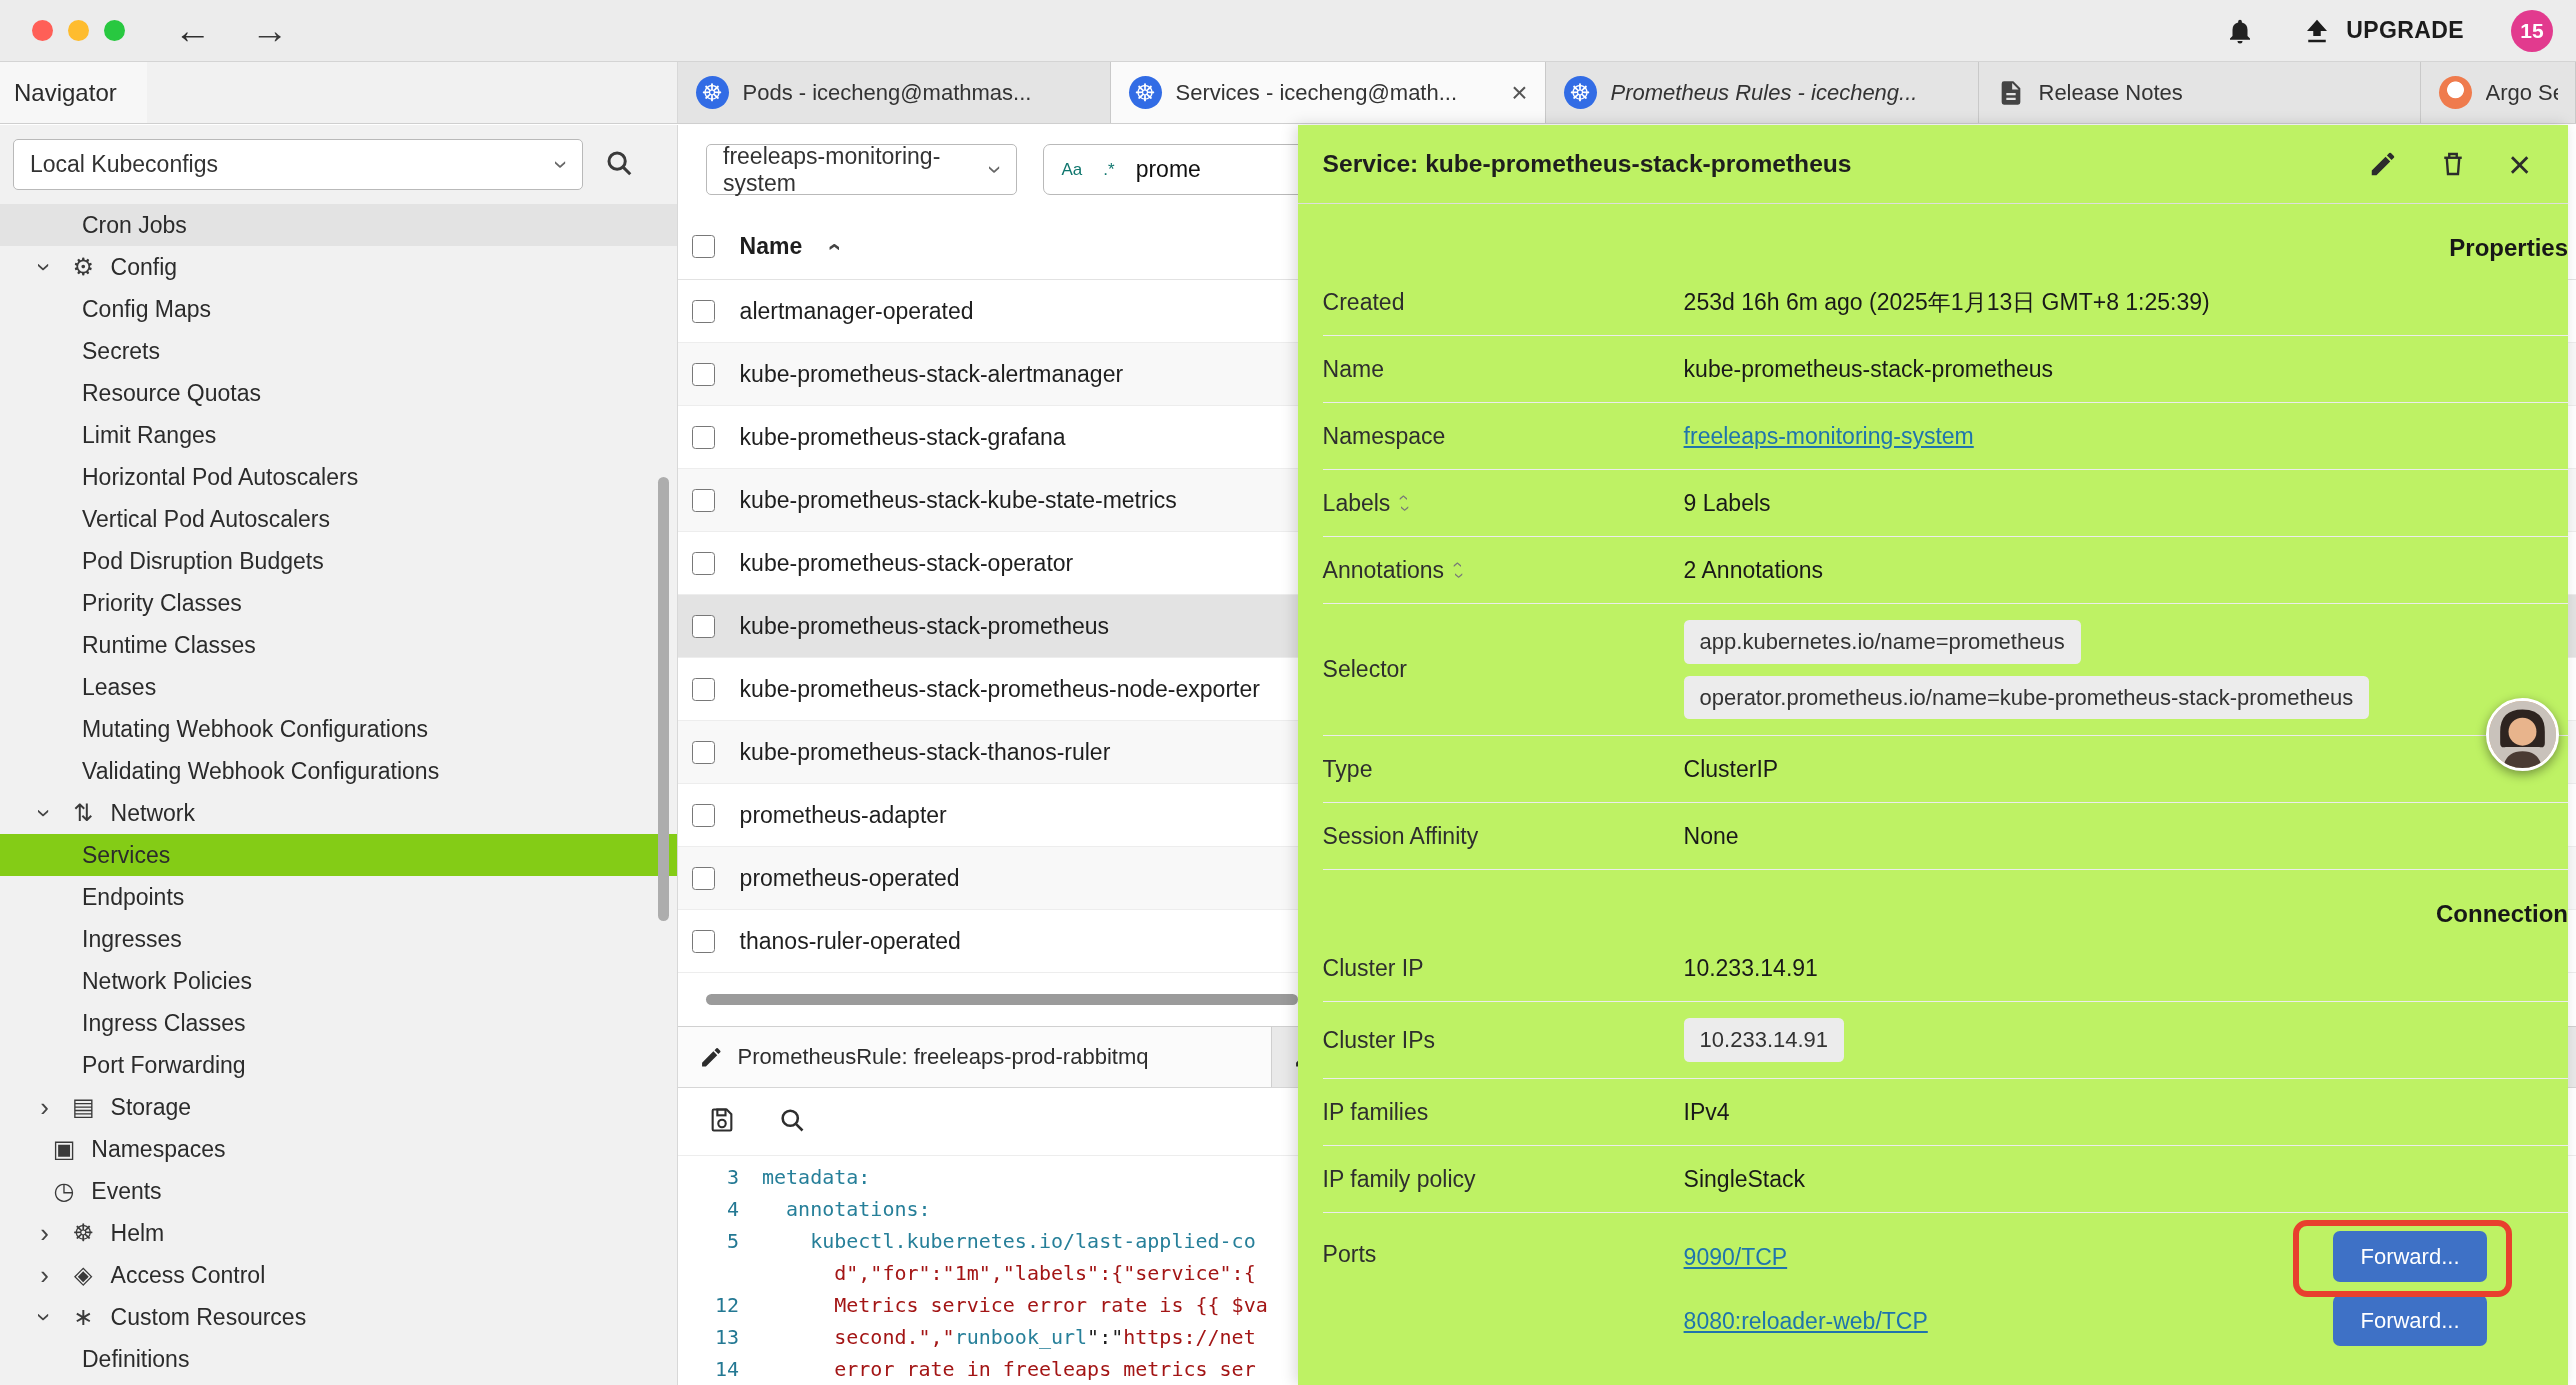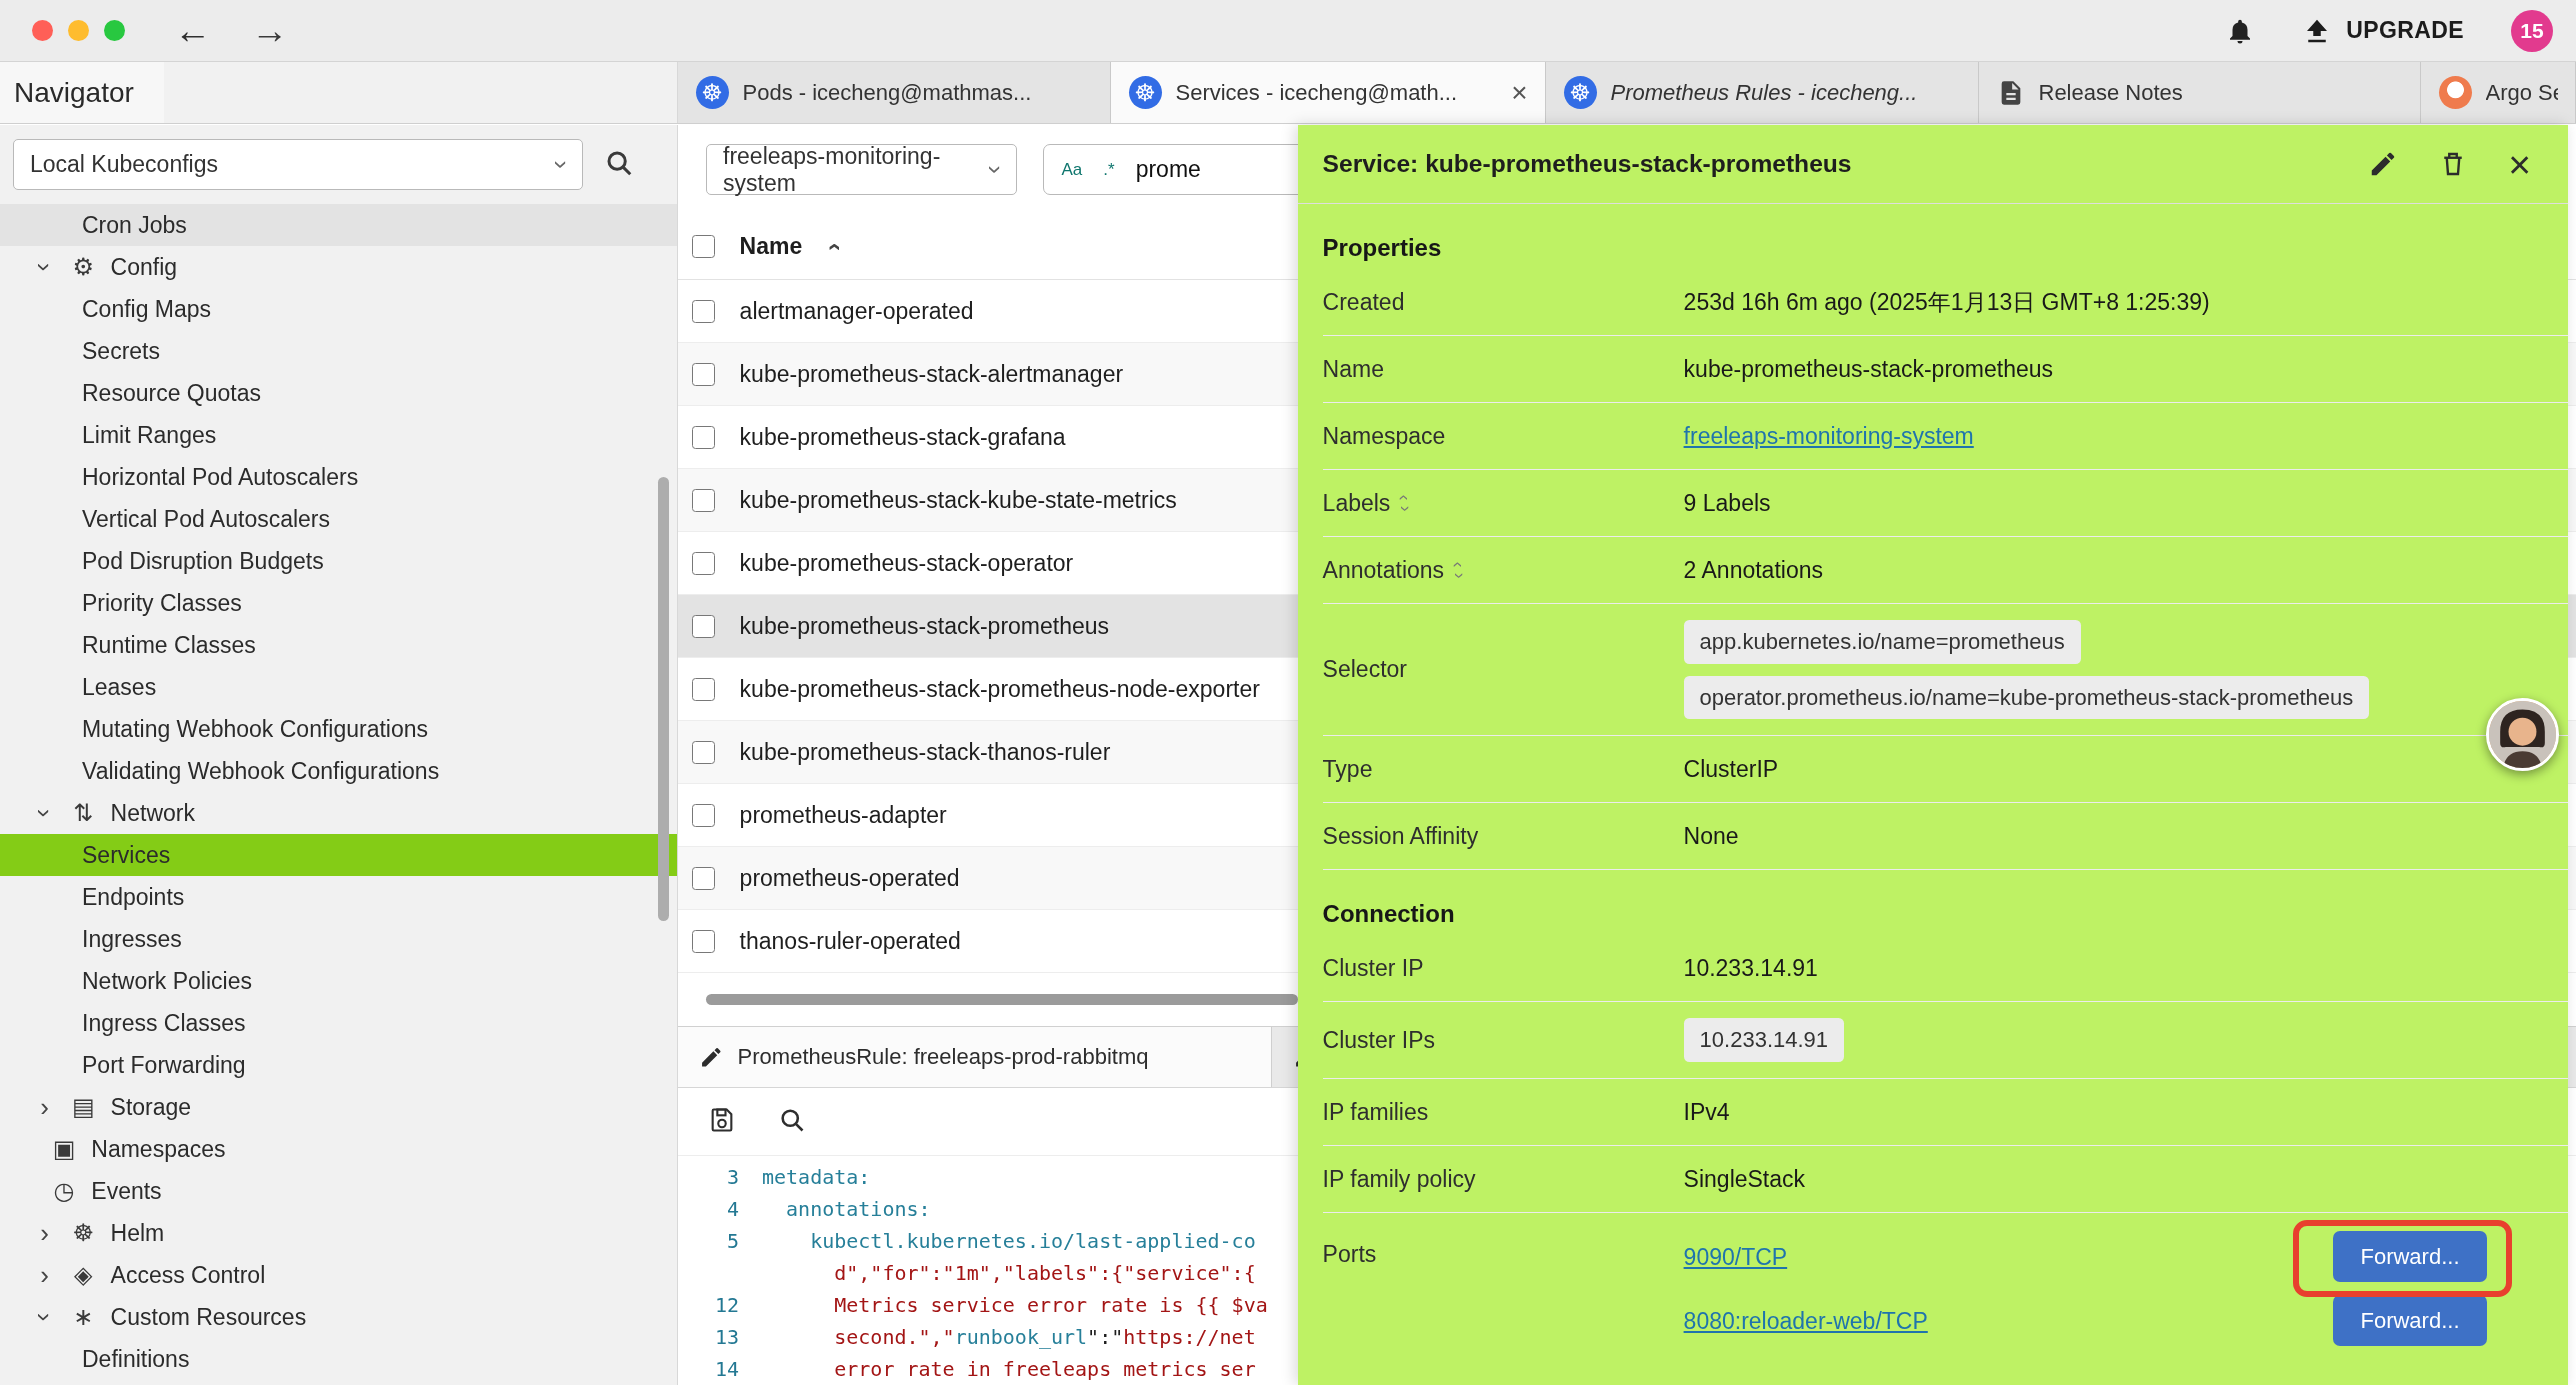--- a/index.html
+++ b/index.html
@@ -16,21 +16,21 @@
   .navarrow.fwd{margin-left:40px;color:#3a3a3a}
   .tb-right{margin-left:auto;display:flex;align-items:center;gap:47px;margin-right:23px;}
   .bell svg{display:block}
   .upgrade{display:flex;align-items:center;gap:14px;font-size:23px;font-weight:600;letter-spacing:0.4px;color:#1c1c1c;}
   .pinkbadge{width:42px;height:42px;border-radius:50%;background:#e23a8e;color:#fff;font-size:21px;font-weight:700;
              display:flex;align-items:center;justify-content:center;}
 
   
   .tabbar{height:62px;background:#e4e4e4;border-bottom:0.9px solid #cfcfcf;display:flex;box-sizing:border-box;}
   .nav-panel-head{width:678px;flex:none;background:#f1f1f1;border-right:0.9px solid #d8d8d8;display:flex;align-items:stretch;box-sizing:border-box;}
-  .nav-chip{display:flex;align-items:center;padding:0 30px 0 14px;background:#f7f7f7;font-size:28px;color:#2a2a2a;}
+  .nav-chip{display:flex;align-items:center;padding:0 30px 0 14px;background:#f7f7f7;font-size:24px;color:#2a2a2a;}
   .tabs{flex:1;display:flex;min-width:0;}
   .tab{display:flex;align-items:center;gap:14px;padding:0 17.5px;border-right:0.9px solid #c9c9c9;font-size:22px;color:#333;
        box-sizing:border-box;overflow:hidden;white-space:nowrap;flex:none;}
   .tab.active{background:#fafafa;}
   .tab.italic .tlabel{font-style:italic;}
   .tlabel{overflow:hidden;flex:1;}
   .tab .close{margin-left:auto;font-size:28px;color:#555;padding-left:8.8px;}
   .k8s-ic{width:33px;height:33px;border-radius:50%;background:#326ce5;color:#fff;font-size:24px;line-height:1;
           display:flex;align-items:center;justify-content:center;flex:none;}
   .argo-ic{width:33px;height:33px;border-radius:50%;flex:none;
@@ -95,21 +95,21 @@
 
   
   .drawer{position:absolute;top:0;right:8px;width:1270px;height:100%;background:#bef264;
           box-shadow:-3.5px 0 14px rgba(0,0,0,.15);display:flex;flex-direction:column;z-index:4;box-sizing:border-box;}
   .d-head{height:79px;flex:none;display:flex;align-items:center;gap:40px;padding:0 37px 0 24.6px;
           border-bottom:0.9px solid #dedede;font-size:24.6px;font-weight:700;box-sizing:border-box;}
   .d-title{flex:1;overflow:hidden;white-space:nowrap;}
   .hicon{display:flex;color:#2c2c2c;}
   .d-close{font-size:39px;font-weight:400;color:#2c2c2c;line-height:1;}
   .d-body{flex:1;overflow:hidden;padding-left:24.6px;}
-  .sec-head{margin:30px 0 7px;font-size:24px;font-weight:700;color:#171717;}
+  .sec-head{margin:30px 0 7px;font-size:24px;font-weight:700;color:#171717;text-align:right;}
   .drow{display:flex;align-items:center;min-height:67px;border-bottom:0.9px solid #ececec;padding-right:35px;box-sizing:border-box;}
   .dlabel{width:361px;flex:none;font-size:23px;color:#2e2e2e;display:flex;align-items:center;gap:10.5px;}
   .dval{font-size:23px;color:#191919;}
   a.dlink{color:#1f74ad;text-decoration:underline;font-size:23px;cursor:pointer;}
   .badges{display:flex;flex-direction:column;gap:12.3px;padding:16px 0;}
   .badge-chip{background:#ececec;border-radius:5.3px;padding:8.8px 16px;font-size:22px;color:#333;width:max-content;}
   .updown{display:inline-flex;flex-direction:column;line-height:8px;color:#777;}
   .updown i{font-style:normal;display:inline-block;font-size:17.5px;height:11.4px;}
   .updown .u{transform:rotate(-90deg);}
   .updown .d{transform:rotate(90deg);}

